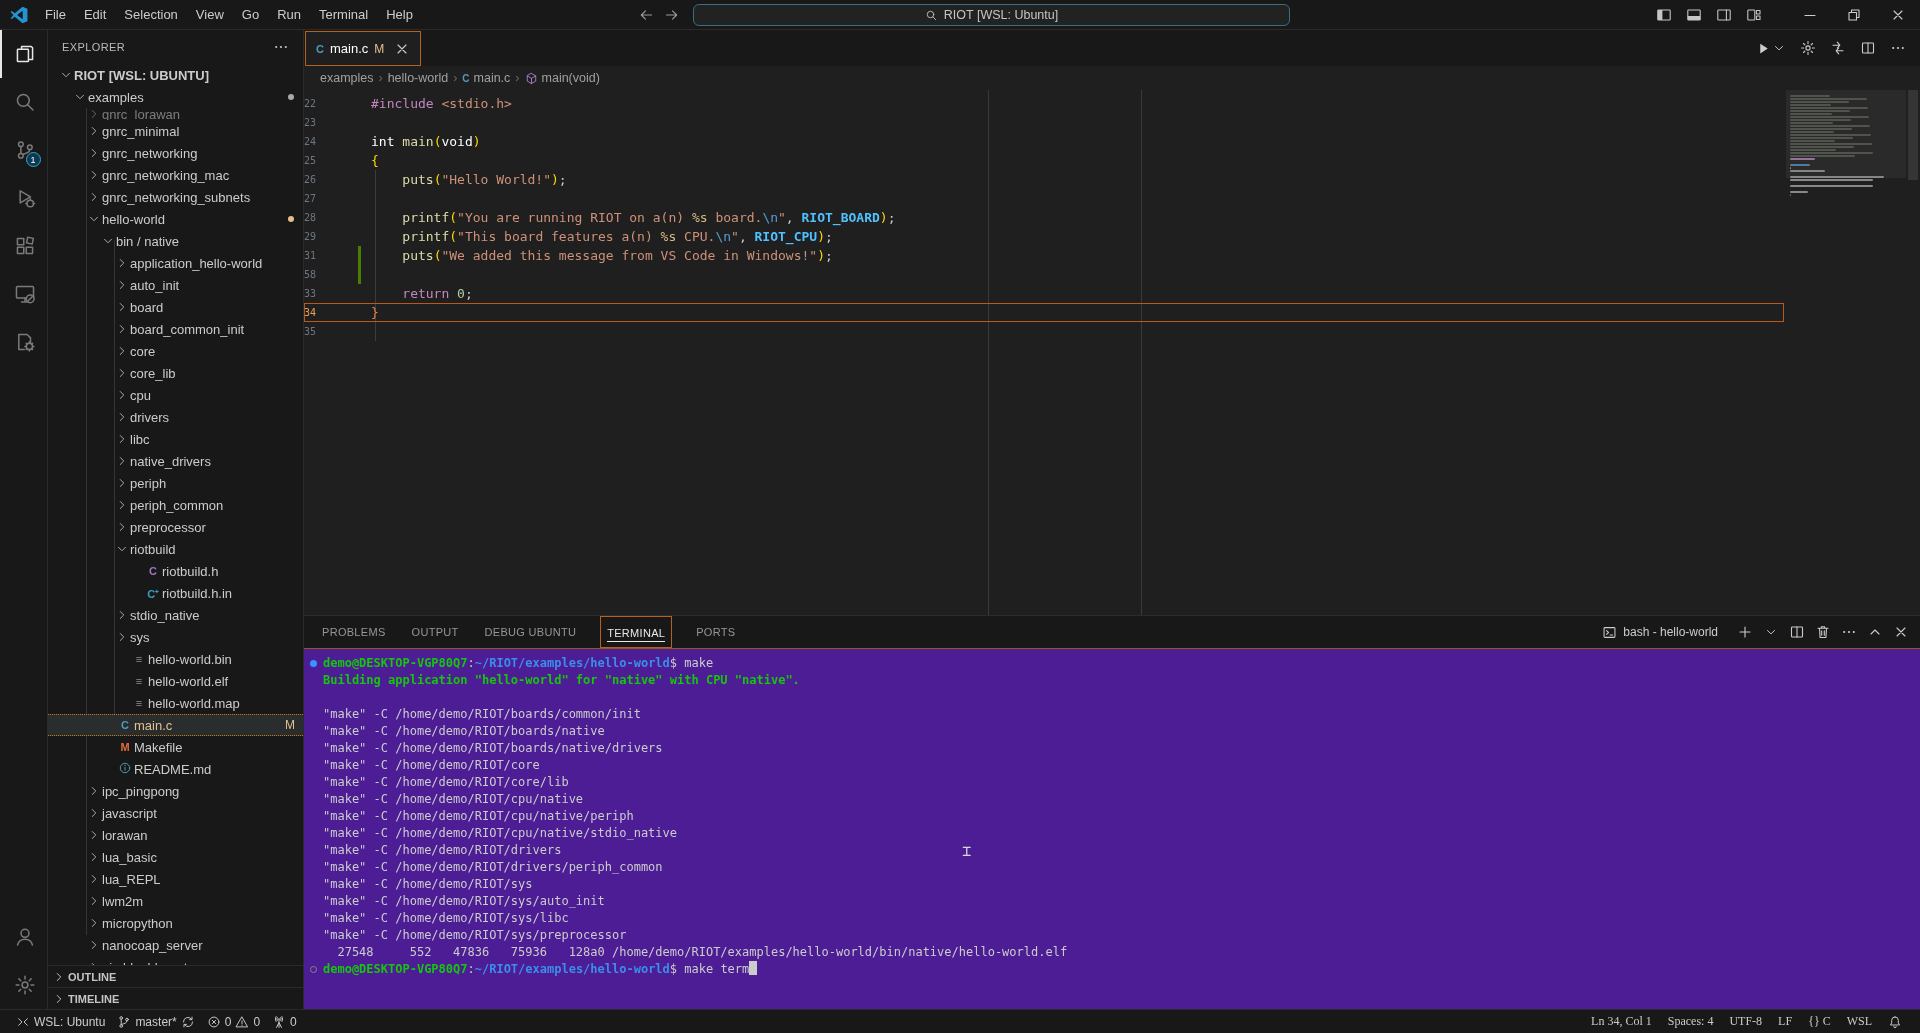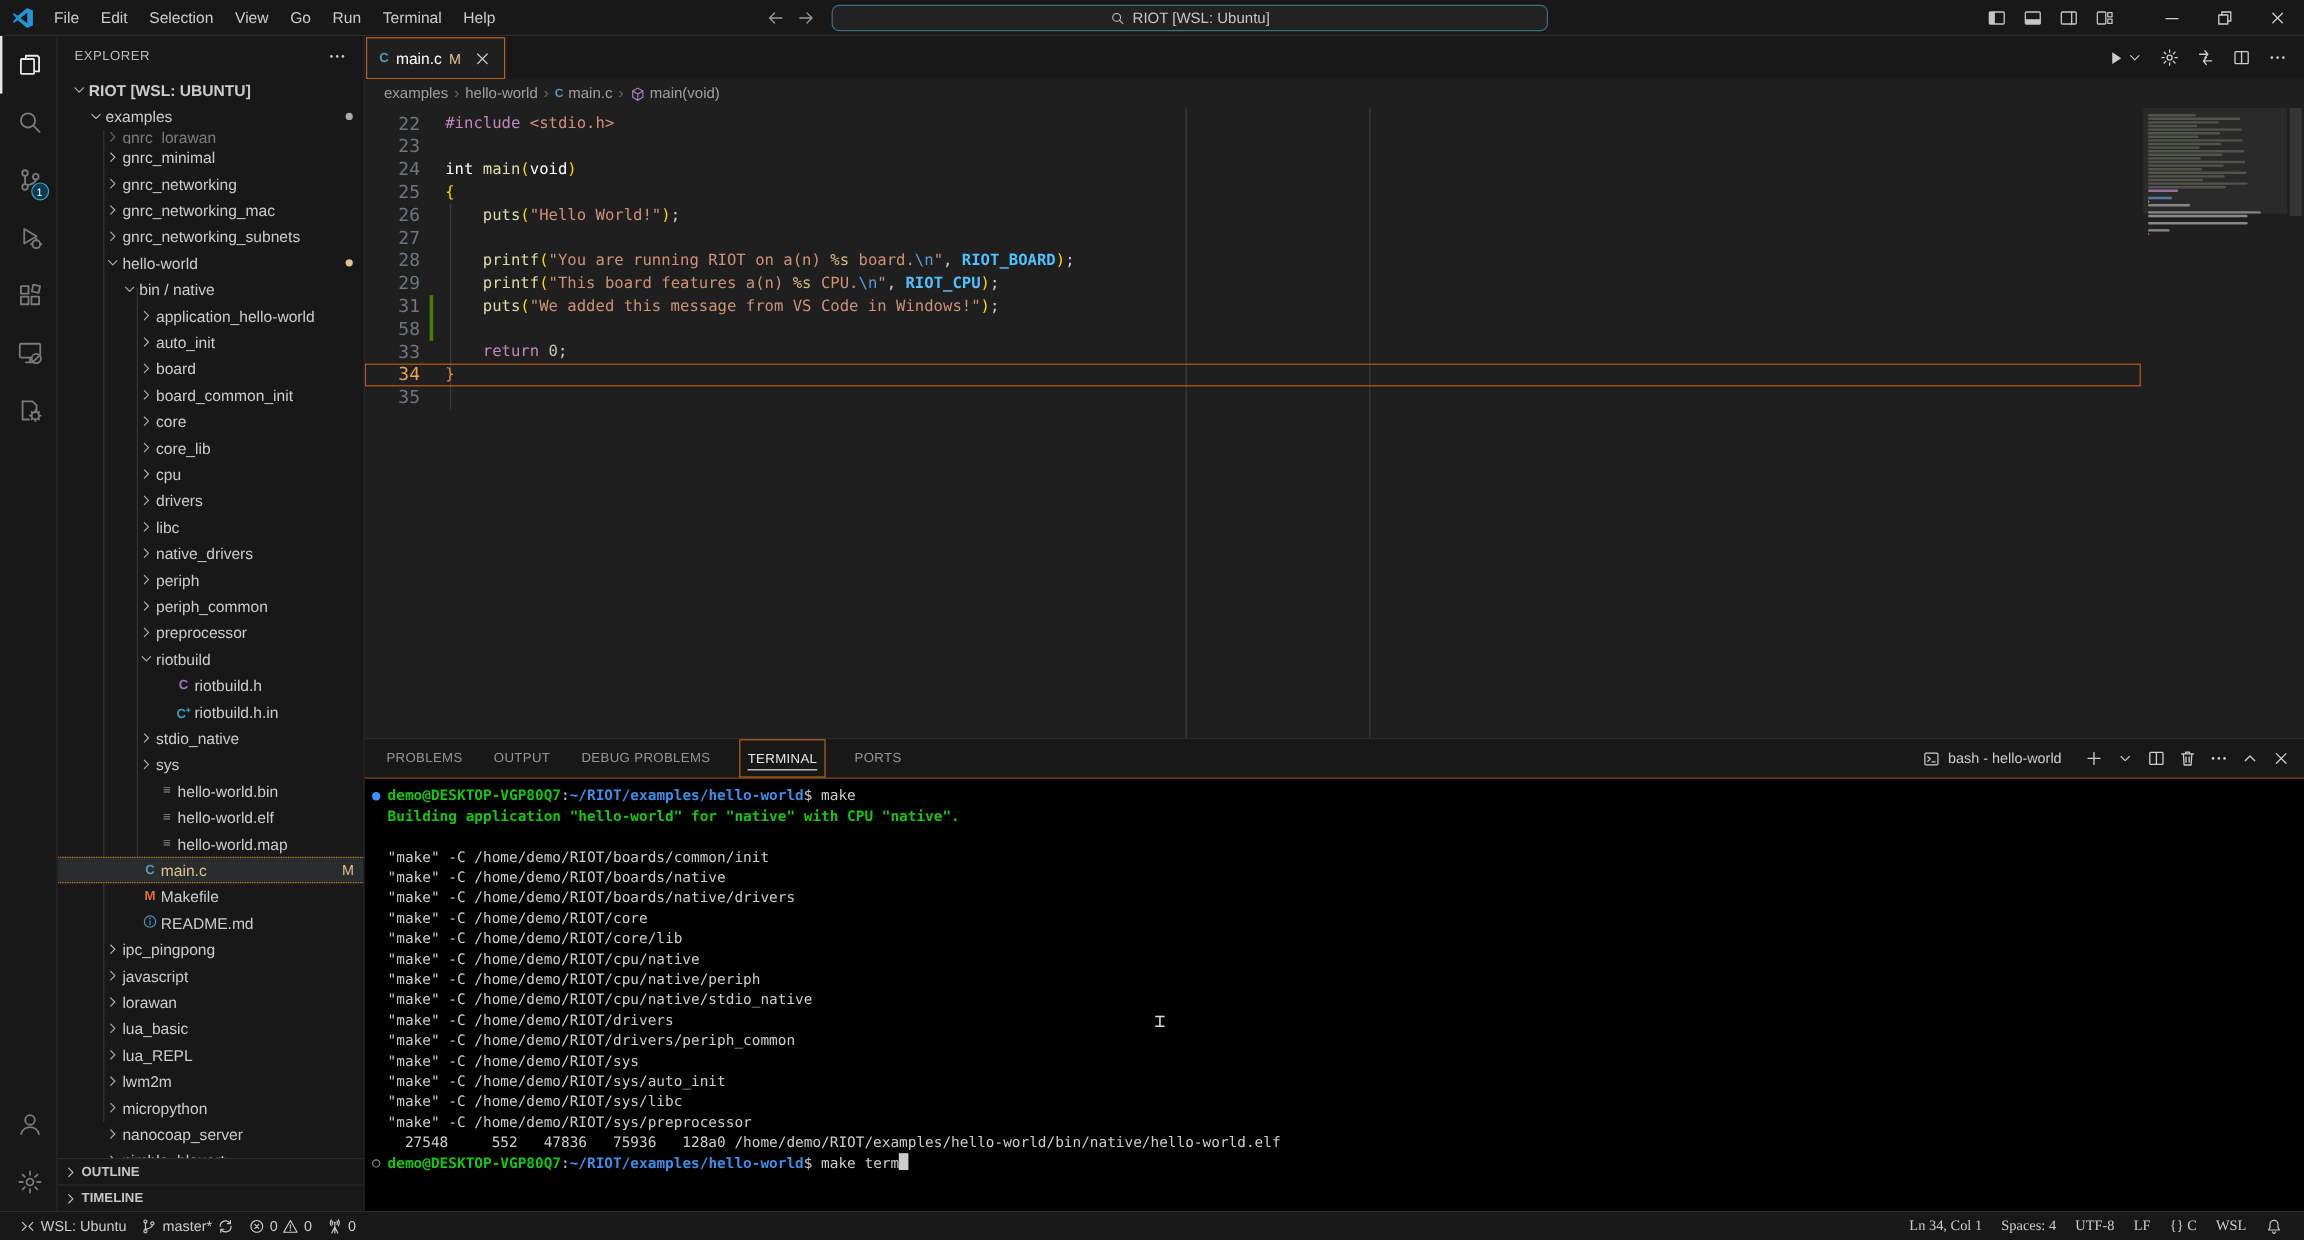--- a/index.html
+++ b/index.html
@@ -73,21 +73,21 @@
     padding-left:16px; font-size:12.5px; color:#a0a0a0; gap:3px; }
   .crumb { display:flex; align-items:center; gap:4px; }
   .crumb .fi { font-weight:bold; font-size:10px; }
   .crumb-sep { color:#6a6a6a; margin:0 2px; }
 
   .editor-body { flex:1; background:#1f1f1f; position:relative; overflow:hidden; }
   .code-area { position:absolute; inset:0 134px 0 0; padding-top:4px;
     font-family:"DejaVu Sans Mono", monospace; font-size:13px; }
   .ruler { position:absolute; top:0; bottom:0; width:1px; background:#3a3a3a; }
   .cline { height:19px; line-height:19px; display:flex; position:relative; white-space:pre; }
-  .cline .ln { width:46px; text-align:right; color:#6e7681; flex:none; font-size:15px; }
+  .cline .ln { width:46px; color:#6e7681; flex:none; font-size:10px; }
   .cline .deco { width:21px; flex:none; position:relative; }
   .cline .deco .added { position:absolute; left:8px; top:0; bottom:0; width:3px; background:#487e02; }
   .cline.cur { }
   .cline.cur::after { content:""; position:absolute; left:0; right:2px; top:0; bottom:0;
     border:1px solid #b85a1b; pointer-events:none; }
   .cline.cur .ln { color:#e8a15c; }
   .indent-guide { position:absolute; width:1px; background:#3c3c3c; }
   .tk-pp{color:#c586c0}.tk-kw{color:#c586c0}.tk-type{color:#ffffff}.tk-fn{color:#dcdcaa}
   .tk-str{color:#ce9178}.tk-esc{color:#569cd6}.tk-fmt{color:#d7ba7d}.tk-num{color:#b5cea8}
   .tk-br{color:#ffd700}.tk-brc{color:#e8824a}.tk-macro{color:#4fc1ff;font-weight:600}.tk-txt{color:#cccccc}
@@ -102,21 +102,21 @@
   .panel-header { height:33px; display:flex; align-items:center; padding:0 8px 0 16px;
     border-bottom:1px solid #94591f; }
   .ptab { font-size:11px; letter-spacing:.3px; color:#969696; padding:0 2px; margin-right:22px;
     height:32px; line-height:32px; position:relative; }
   .ptab.active { color:#e7e7e7; border:1px solid #b3631b; padding:0 6px; }
   .ptab.active .under { position:absolute; left:6px; right:6px; bottom:5px; height:1px; background:#e7e7e7; }
   .panel-right { margin-left:auto; display:flex; align-items:center; gap:6px; color:#cccccc; }
   .term-title { display:flex; align-items:center; gap:6px; font-size:12px; color:#cccccc; margin-right:10px; }
   .pa-icon { width:22px; height:22px; display:flex; align-items:center; justify-content:center; }
   .terminal { flex:1; padding:6px 0 0 0; font-family:"DejaVu Sans Mono", monospace;
-    font-size:12px; overflow:hidden; background:#000000; }
+    font-size:12px; overflow:hidden; background:#4c1d95; }
   .tline { height:17px; line-height:17px; white-space:pre; position:relative; padding-left:19px; }
   .tline .pdot { position:absolute; left:6px; top:5px; width:7px; height:7px; border-radius:50%; }
   .pdot.run { background:#3794ff; }
   .pdot.pending { border:1px solid #85858a; }
   .t-g { color:#16c60c; font-weight:bold; }
   .t-b { color:#3b8eea; font-weight:bold; }
   .t-w { color:#cccccc; }
   .tcursor { display:inline-block; width:8px; height:14px; background:#cccccc; vertical-align:-2px; }
 
   
@@ -773,21 +773,21 @@
       <div class="vscroll">
           <div class="thumb"></div>
         </div>
     </div>
 
     <div class="panel">
       <div class="panel-header">
         <span id="panel-tabs" style="display:flex;align-items:center;">
             <span class="ptab">PROBLEMS</span>
             <span class="ptab">OUTPUT</span>
-            <span class="ptab">DEBUG PROBLEMS</span>
+            <span class="ptab">DEBUG UBUNTU</span>
             <span class="ptab active">TERMINAL<span class="under"></span></span>
             <span class="ptab">PORTS</span>
           </span>
         <div class="panel-right">
           <div class="term-title">
             <span class="ico" id="bash-ico">
                 <svg width="15" height="15" viewBox="0 0 16 16" fill="none" stroke="currentColor" stroke-width="1.1" stroke-linecap="round" stroke-linejoin="round">
                   <rect x="2.2" y="2.8" width="11.6" height="10.4" rx="1"></rect>
                   <path d="M4.8 6l2.2 2-2.2 2M8.6 10.6h2.8"></path>
                 </svg>

